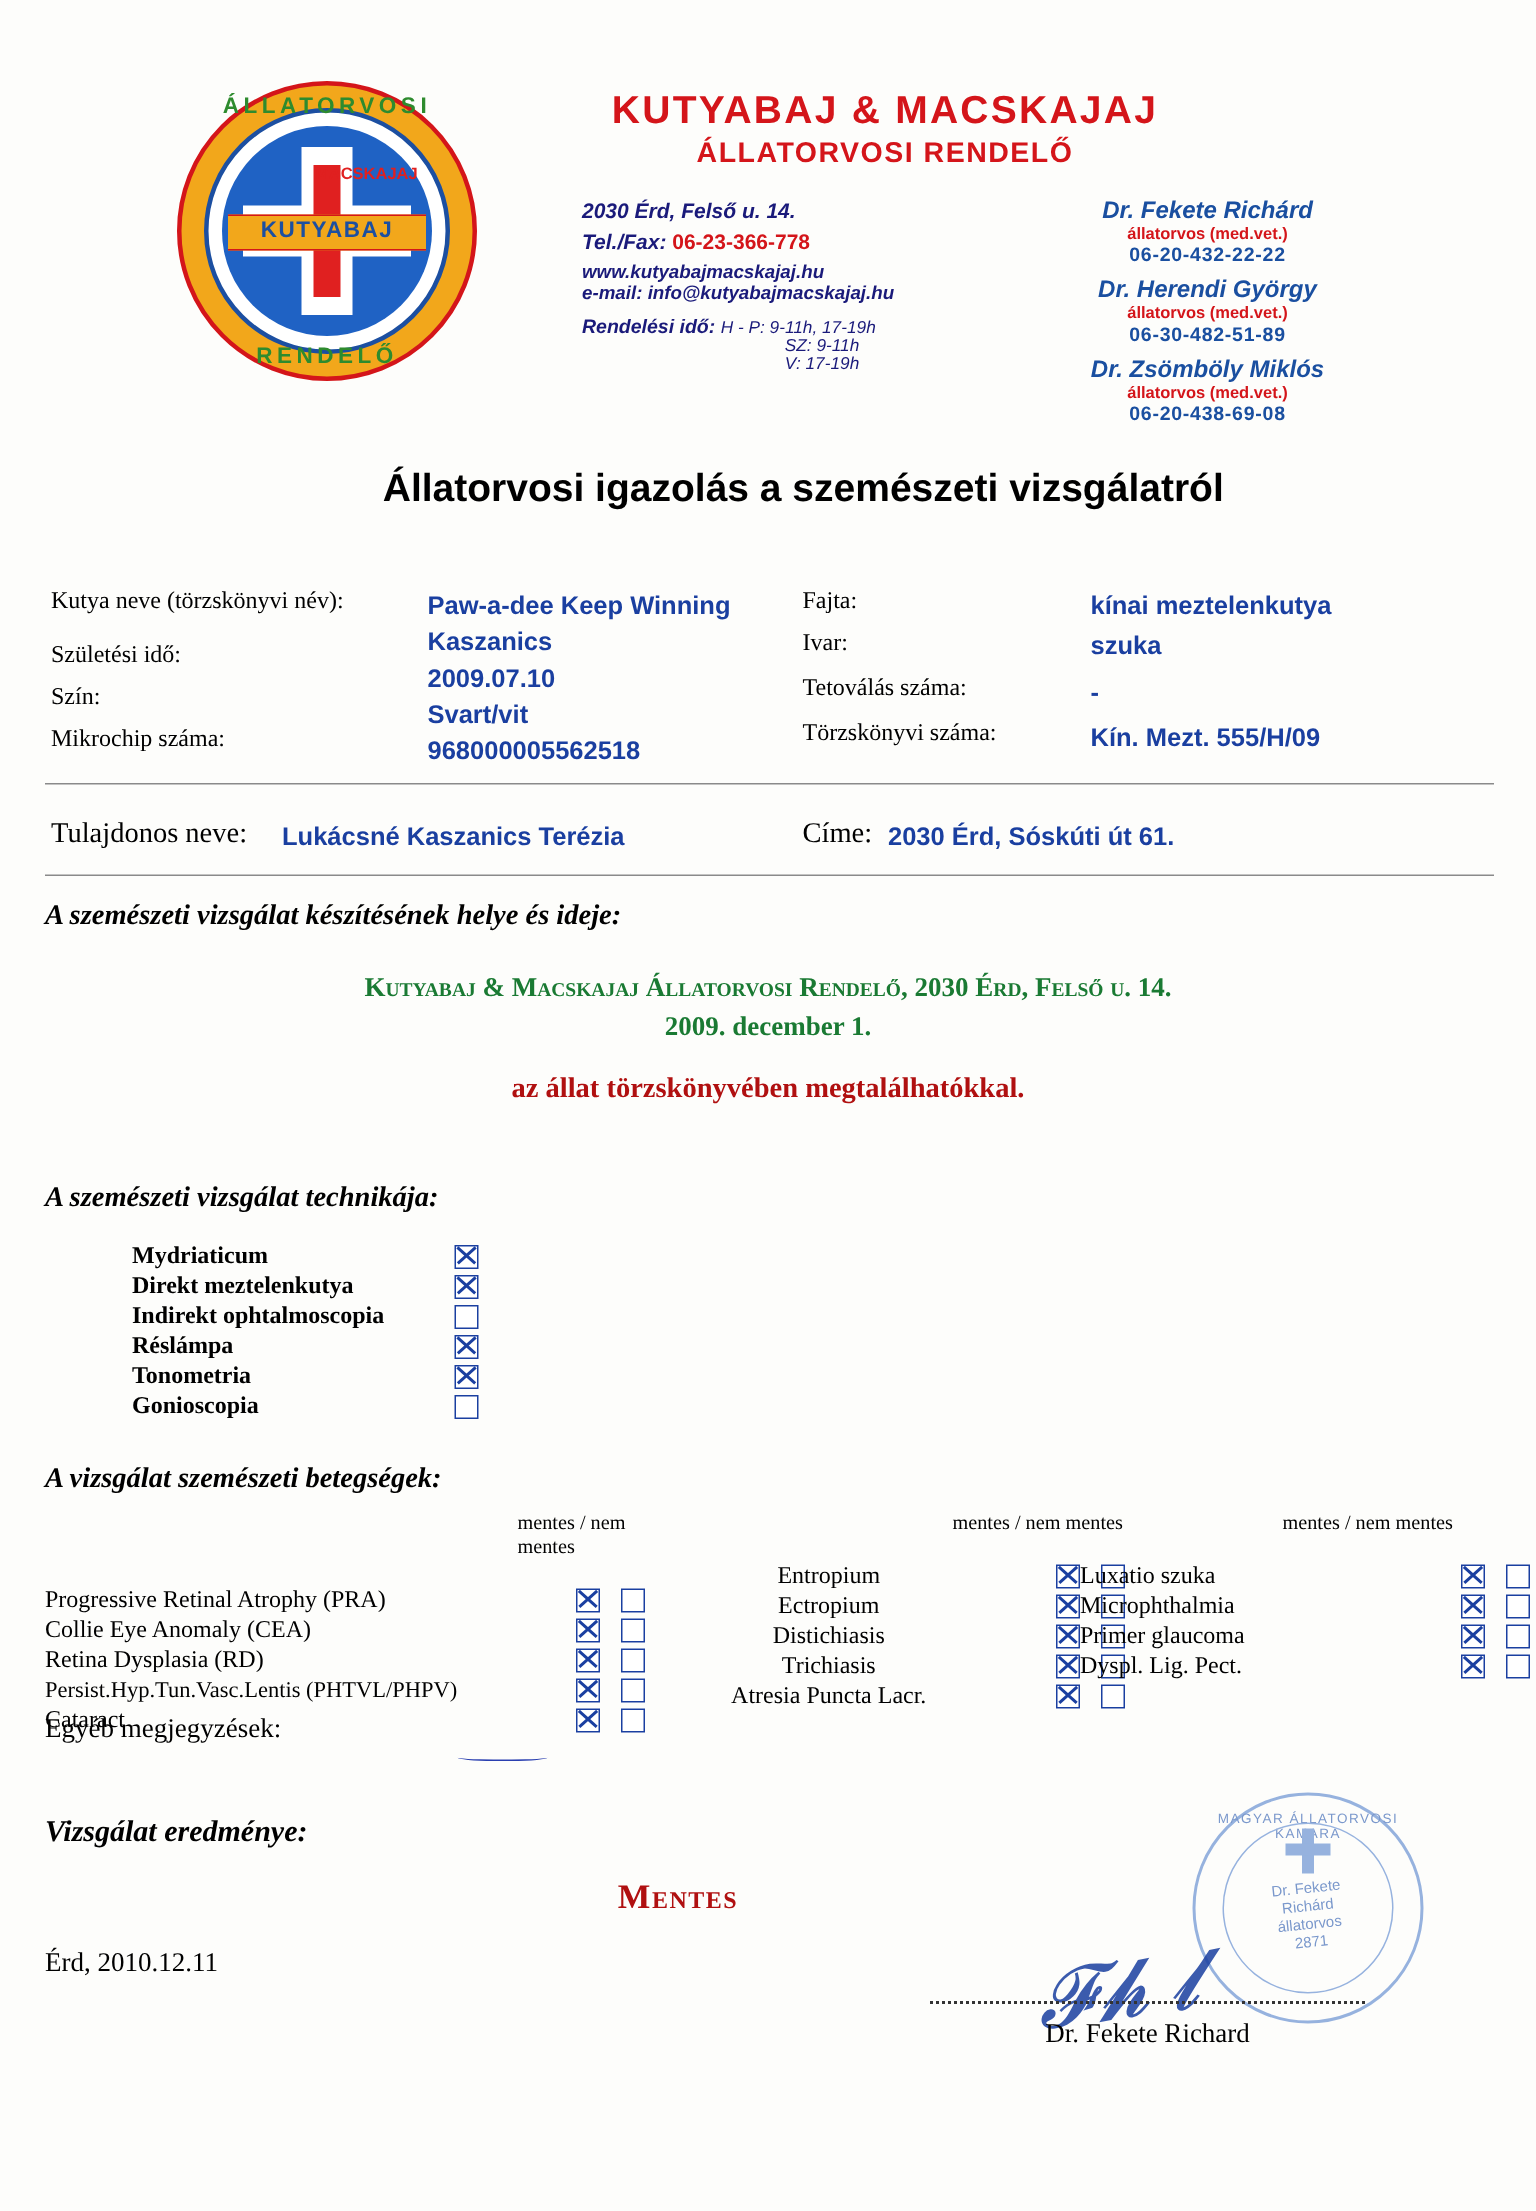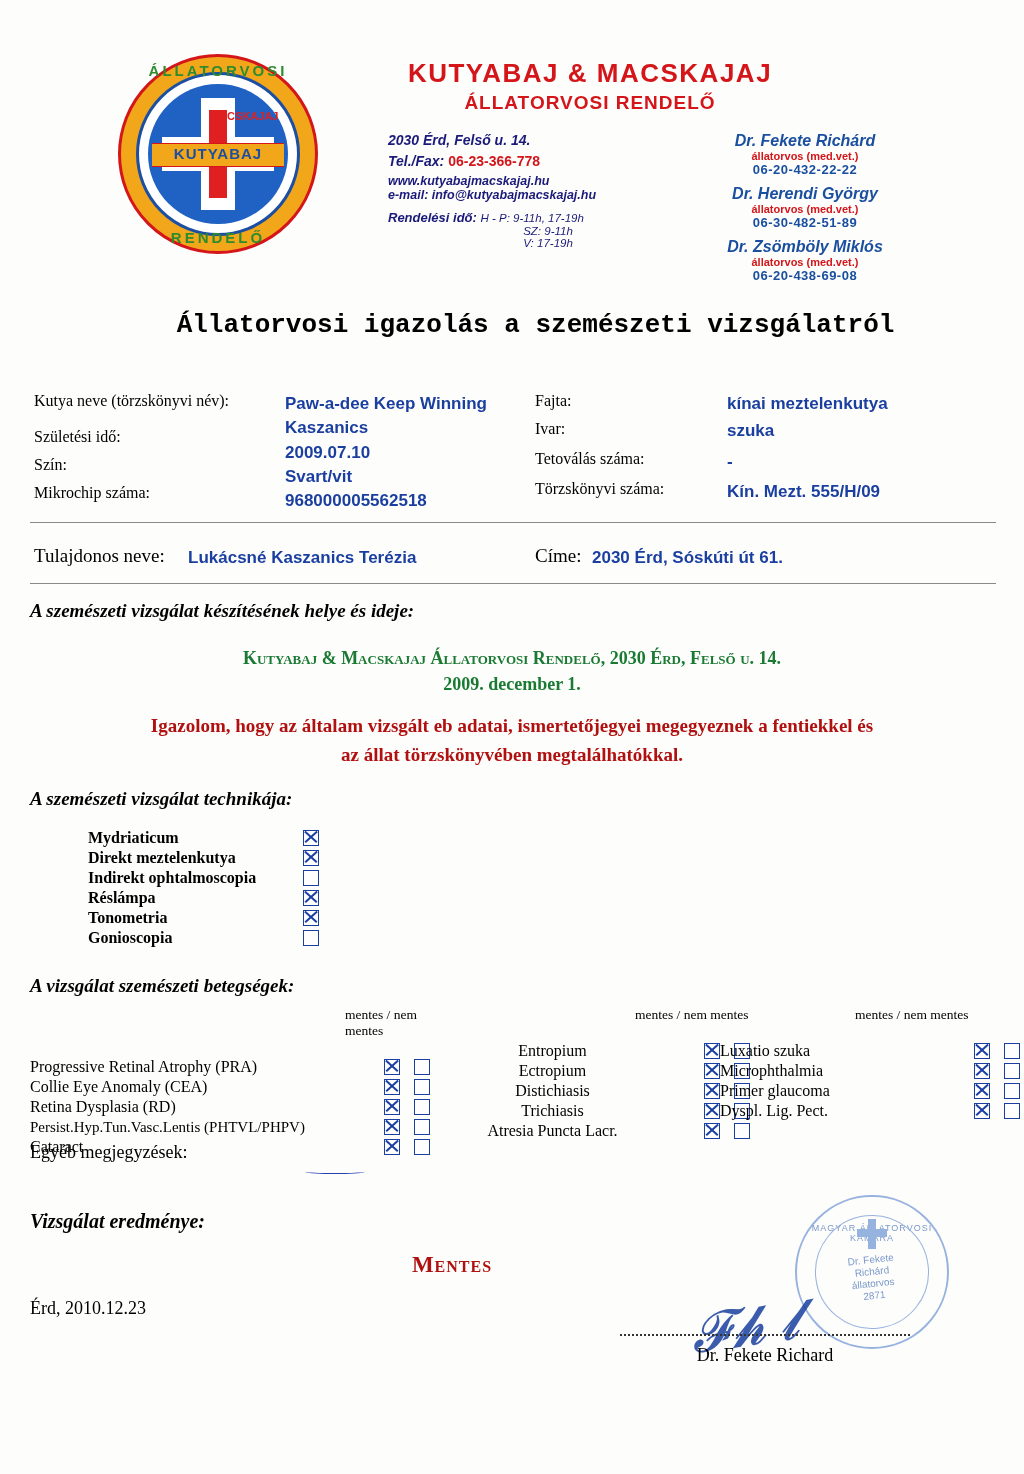--- a/index.html
+++ b/index.html
@@ -181,21 +181,21 @@
   .vet .name { font-size: 16px; font-weight: bold; color: #1a4fa0; font-style: italic; }
   .vet .title { font-size: 11px; font-weight: bold; color: #d4151a; }
   .vet .tel { font-size: 13px; font-weight: bold; color: #1a4fa0; letter-spacing: 0.5px; }
 
   
   .doc-title {
     position: absolute;
     left: 0; right: 0;
     top: 310px;
     text-align: center;
-    font-family: Liberation Mono, monospace;
+    font-family: Liberation Sans, sans-serif;
     font-weight: bold;
     font-size: 26px;
     margin-left: 47px;
   }
 
   
   .rule {
     position: absolute;
     left: 30px;
     right: 28px;
@@ -371,21 +371,20 @@
     box-sizing: border-box;
     transform: rotate(-6deg);
   }
   .stamp-arc {
     position: absolute;
     left: 0; right: 0; top: 10px;
     text-align: center;
     font-family: "Liberation Sans", sans-serif;
     font-size: 9px;
     letter-spacing: 1px;
-    margin-top: 16px;
   }
   .stamp-cross-v, .stamp-cross-h {
     position: absolute;
     background: #7da0d8;
   }
   .stamp-cross-v { left: 50%; margin-left: -4px; top: 22px; width: 8px; height: 30px; }
   .stamp-cross-h { top: 32px; left: 50%; margin-left: -15px; width: 30px; height: 8px; }
 </style>
 </head>
 <body>
@@ -485,21 +484,20 @@
     <div class="row-abs dog-val" style="left:592px; top:548px;">2030 Érd, Sóskúti út 61.</div>
   </div>
 
   <div class="rule" style="top:583px;"></div>
 
   <div class="row-abs italic-head" style="left:30px; top:600px;">A szemészeti vizsgálat készítésének helye és ideje:</div>
   <div class="place-line smallcaps" style="top:648px;">Kutyabaj &amp; Macskajaj Állatorvosi Rendelő, 2030 Érd, Felső u. 14.</div>
   <div class="place-line" style="top:674px;">2009. december 1.</div>
 
   <div class="statement" style="top:712px;">
-    <div>Igazolom, hogy az általam vizsgált eb adatai, ismertetőjegyei megegyeznek a fentiekkel és</div>
     <div>az állat törzskönyvében megtalálhatókkal.</div>
   </div>
 
   <div class="row-abs italic-head" style="left:30px; top:788px;">A szemészeti vizsgálat technikája:</div>
 
   <div class="tech-list">
     <div class="tech-row">
       <span class="tech-name">Mydriaticum</span>
       <span class="cbox checked"></span>
     </div>
@@ -640,21 +638,21 @@
       </div>
 
     </div>
   </div>
 
   <div class="note-line">Egyéb megjegyzések:</div>
   <div class="note-squiggle"></div>
 
   <div class="result-head">Vizsgálat eredménye:</div>
   <div class="result-val">Mentes</div>
-  <div class="place-date">Érd, 2010.12.23</div>
+  <div class="place-date">Érd, 2010.12.11</div>
 
   <div class="stamp">
     <div class="stamp-arc">MAGYAR ÁLLATORVOSI KAMARA</div>
     <div class="stamp-cross-v"></div>
     <div class="stamp-cross-h"></div>
     <div class="stamp-inner">
       <div>Dr. Fekete</div>
       <div>Richárd</div>
       <div>állatorvos</div>
       <div>2871</div>

